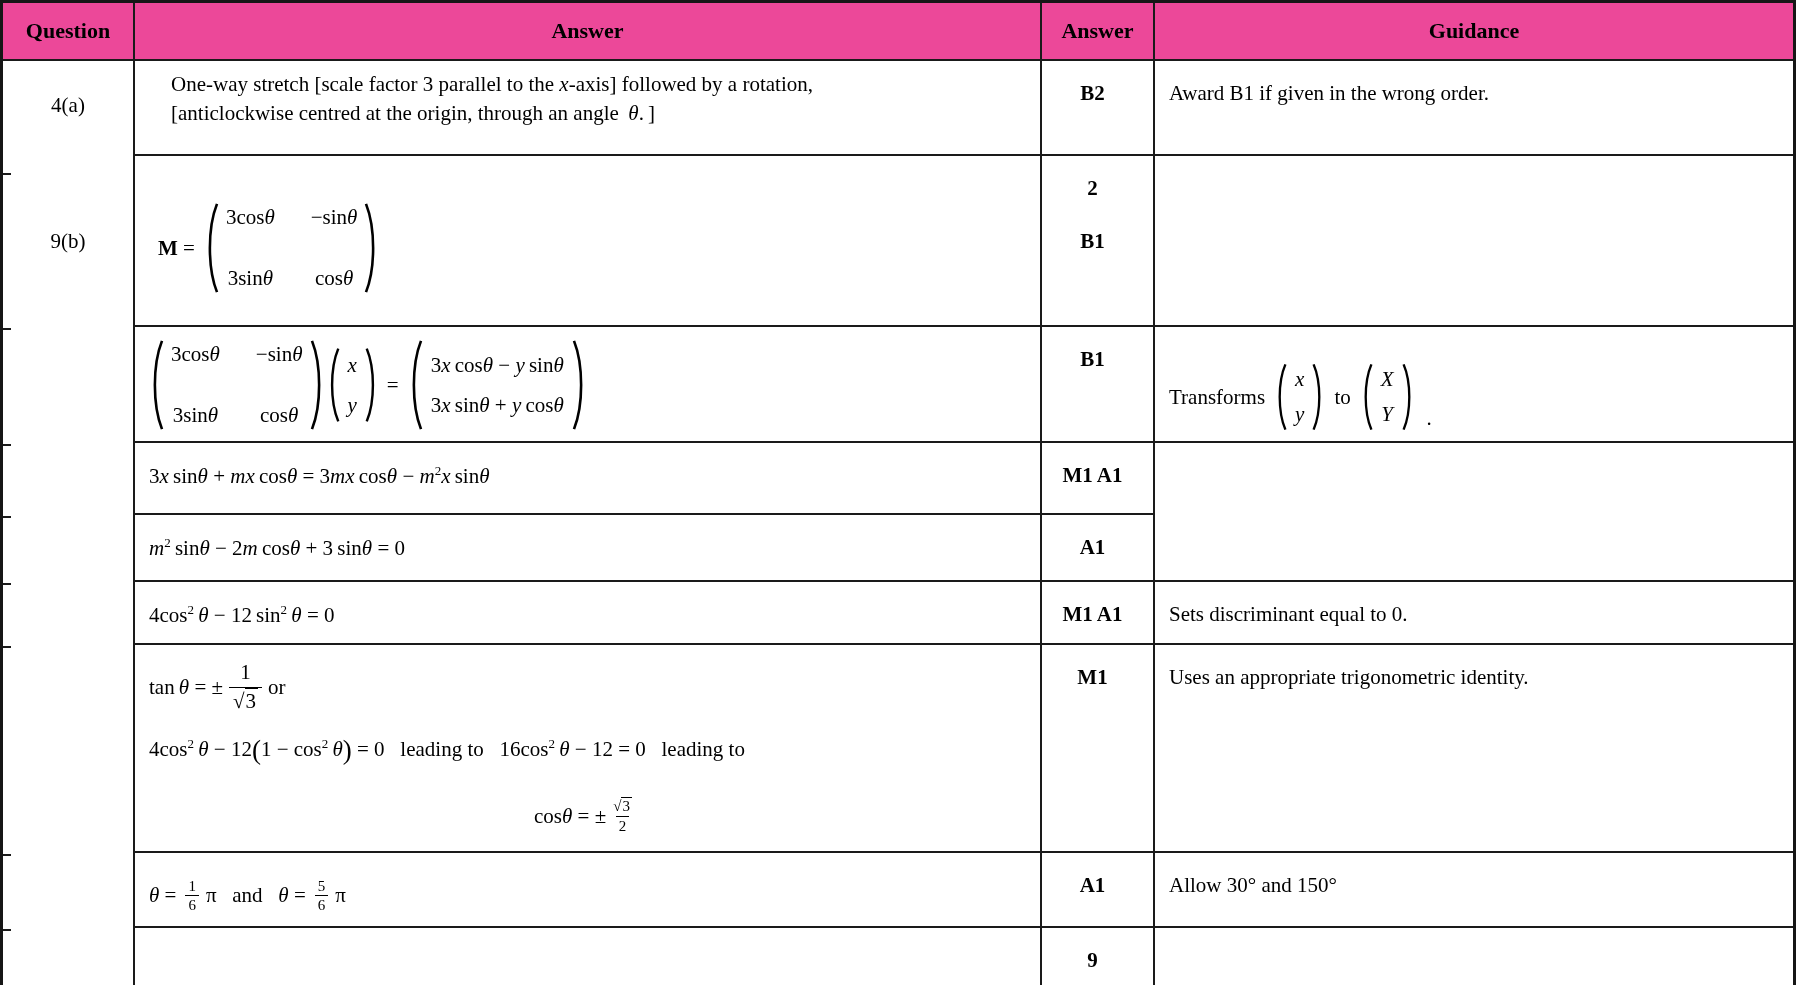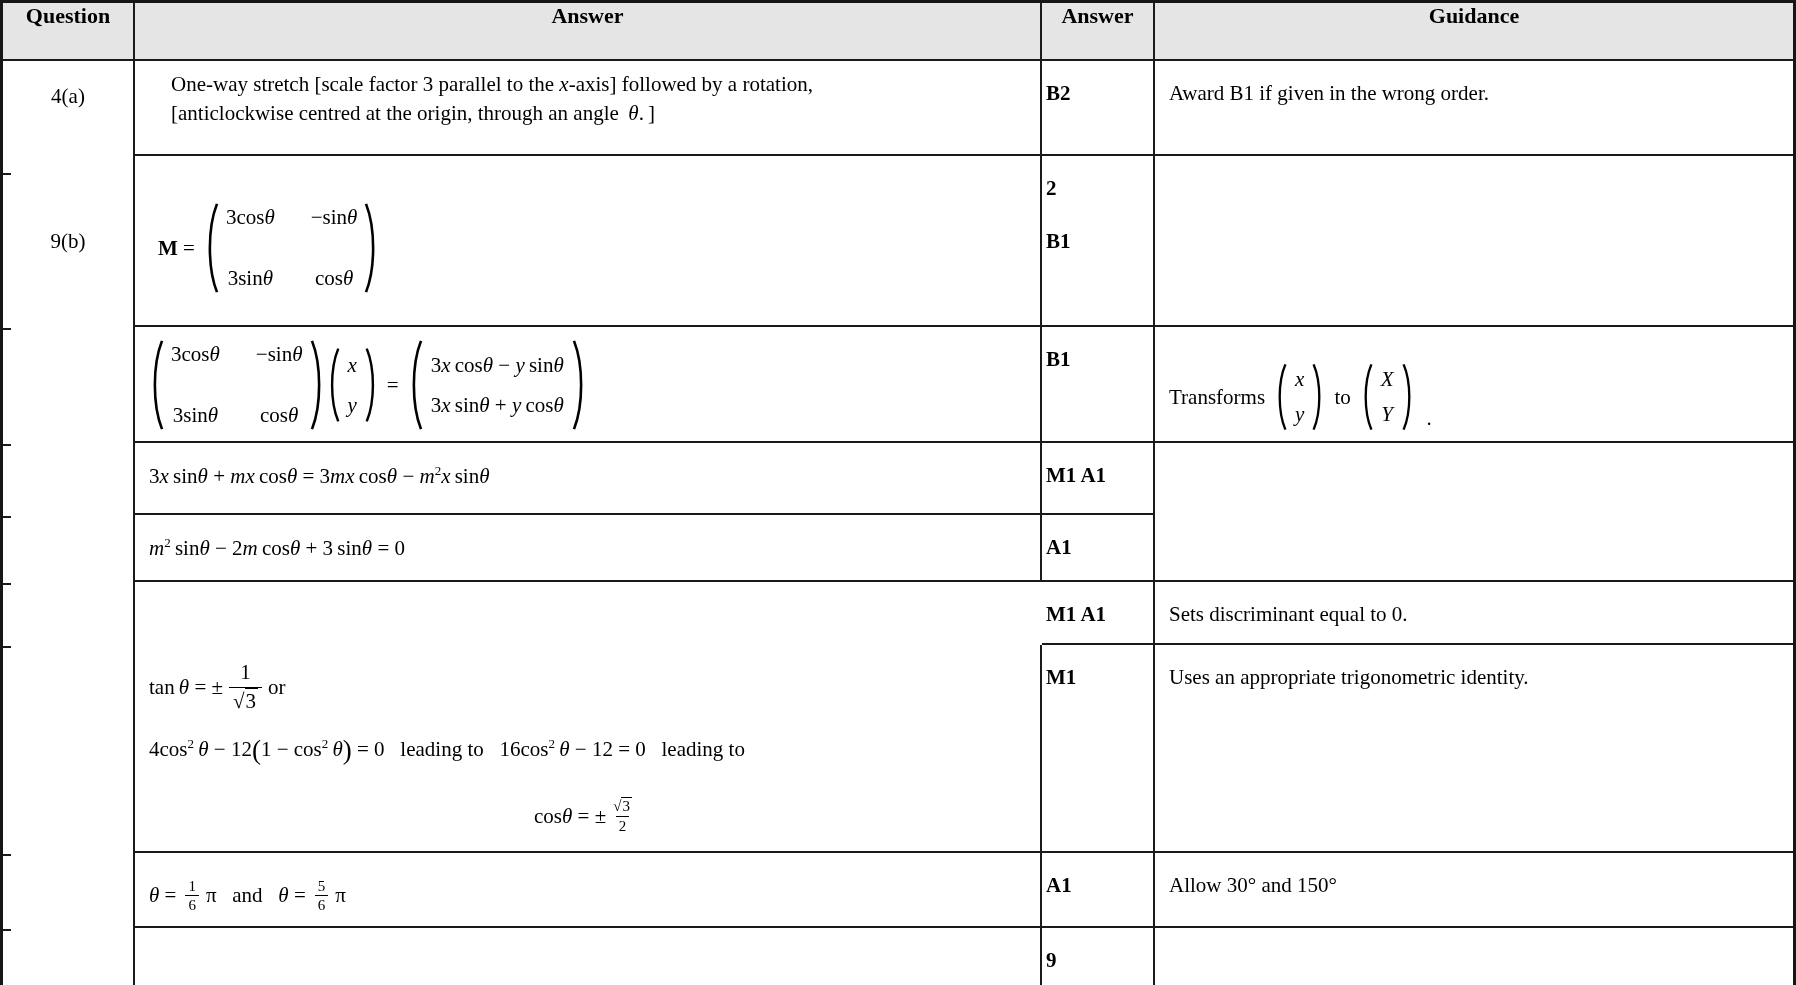--- a/index.html
+++ b/index.html
@@ -10,35 +10,35 @@
     border:3px solid #161616; border-bottom:none; background:#fff;
     display:grid;
     grid-template-columns:132px 907px 113px 638px;
     grid-template-rows:58px 95px 171px 116px 72px 67px 63px 208px 75px 57px;
   }
 
   .cell { box-sizing:border-box; overflow:hidden; }
   .br { border-right:2px solid #1a1a1a; }
   .bb { border-bottom:2px solid #1a1a1a; }
 
-  .hdr { background:#e5e5e5; font-weight:bold; font-size:22px;
-         display:flex; align-items:flex-start; justify-content:center; }
+  .hdr { background:#ec4899; font-weight:bold; font-size:22px;
+         display:flex; align-items:center; justify-content:center; }
 
   .ans { font-size:21px; padding:20px 16px 0 14px; }
-  .mks { font-size:21px; font-weight:bold; text-align:left; padding:20px 14px 0 4px; }
+  .mks { font-size:21px; font-weight:bold; text-align:center; padding:20px 14px 0 4px; }
   .gdn { font-size:21px; padding:20px 14px 0 14px; }
 
   
   .gc1{grid-column:1}.gc2{grid-column:2}.gc3{grid-column:3}.gc4{grid-column:4}
   .gr1{grid-row:1}.gr2{grid-row:2}.gr3{grid-row:3}.gr4{grid-row:4}.gr5{grid-row:5}
   .gr6{grid-row:6}.gr7{grid-row:7}.gr8{grid-row:8}.gr9{grid-row:9}.gr10{grid-row:10}
 
   .qcell { grid-column:1; grid-row:2 / span 9; position:relative; font-size:21px; }
   .qlabel { position:absolute; width:100%; text-align:center; }
-  .qlabel.a { top:23px; }
+  .qlabel.a { top:32px; }
   .qlabel.b { top:168px; }
 
   
   .r1a { padding-top:9px; line-height:29px;padding-left:36px; }
 
   
   .mathline { display:flex; align-items:center; white-space:nowrap; }
   .matrix { display:inline-flex; align-items:center; }
   .mcells { display:grid; grid-template-columns:auto auto; column-gap:22px; row-gap:13px;
             justify-items:center; padding:0 7px; font-size:21px;gap:36px; }
@@ -211,20 +211,21 @@
     <span class="period">.</span>
   </div>
 
   <div class="cell ans bb br gc2 gr5"><span>3<i>x</i> sin<i>θ</i> + <i>mx</i> cos<i>θ</i> = 3<i>mx</i> cos<i>θ</i> − <i>m</i><sup>2</sup><i>x</i> sin<i>θ</i></span></div>
   <div class="cell mks bb br gc3 gr5"><span>M1 A1</span></div>
 
   <div class="cell ans bb br gc2 gr6"><span><i>m</i><sup>2</sup> sin<i>θ</i> − 2<i>m</i> cos<i>θ</i> + 3 sin<i>θ</i> = 0</span></div>
   <div class="cell mks bb br gc3 gr6"><span>A1</span></div>
   <div class="cell gdn bb gc4 gr6"></div>
 
+  <div class="cell ans bb br gc2 gr7"><span>4cos<sup>2</sup> <i>θ</i> − 12 sin<sup>2</sup> <i>θ</i> = 0</span></div>
   <div class="cell mks bb br gc3 gr7"><span>M1 A1</span></div>
   <div class="cell gdn bb gc4 gr7"><span>Sets discriminant equal to 0.</span></div>
 
   <div class="cell ans bb br gc2 gr8 r7a">
     <div class="r7l1">
       <span>tan <i>θ</i> = ±</span>
       <span class="frac">
         <span class="fnum">1</span>
         <span class="fden">√<span class="rad">3</span></span>
       </span>

